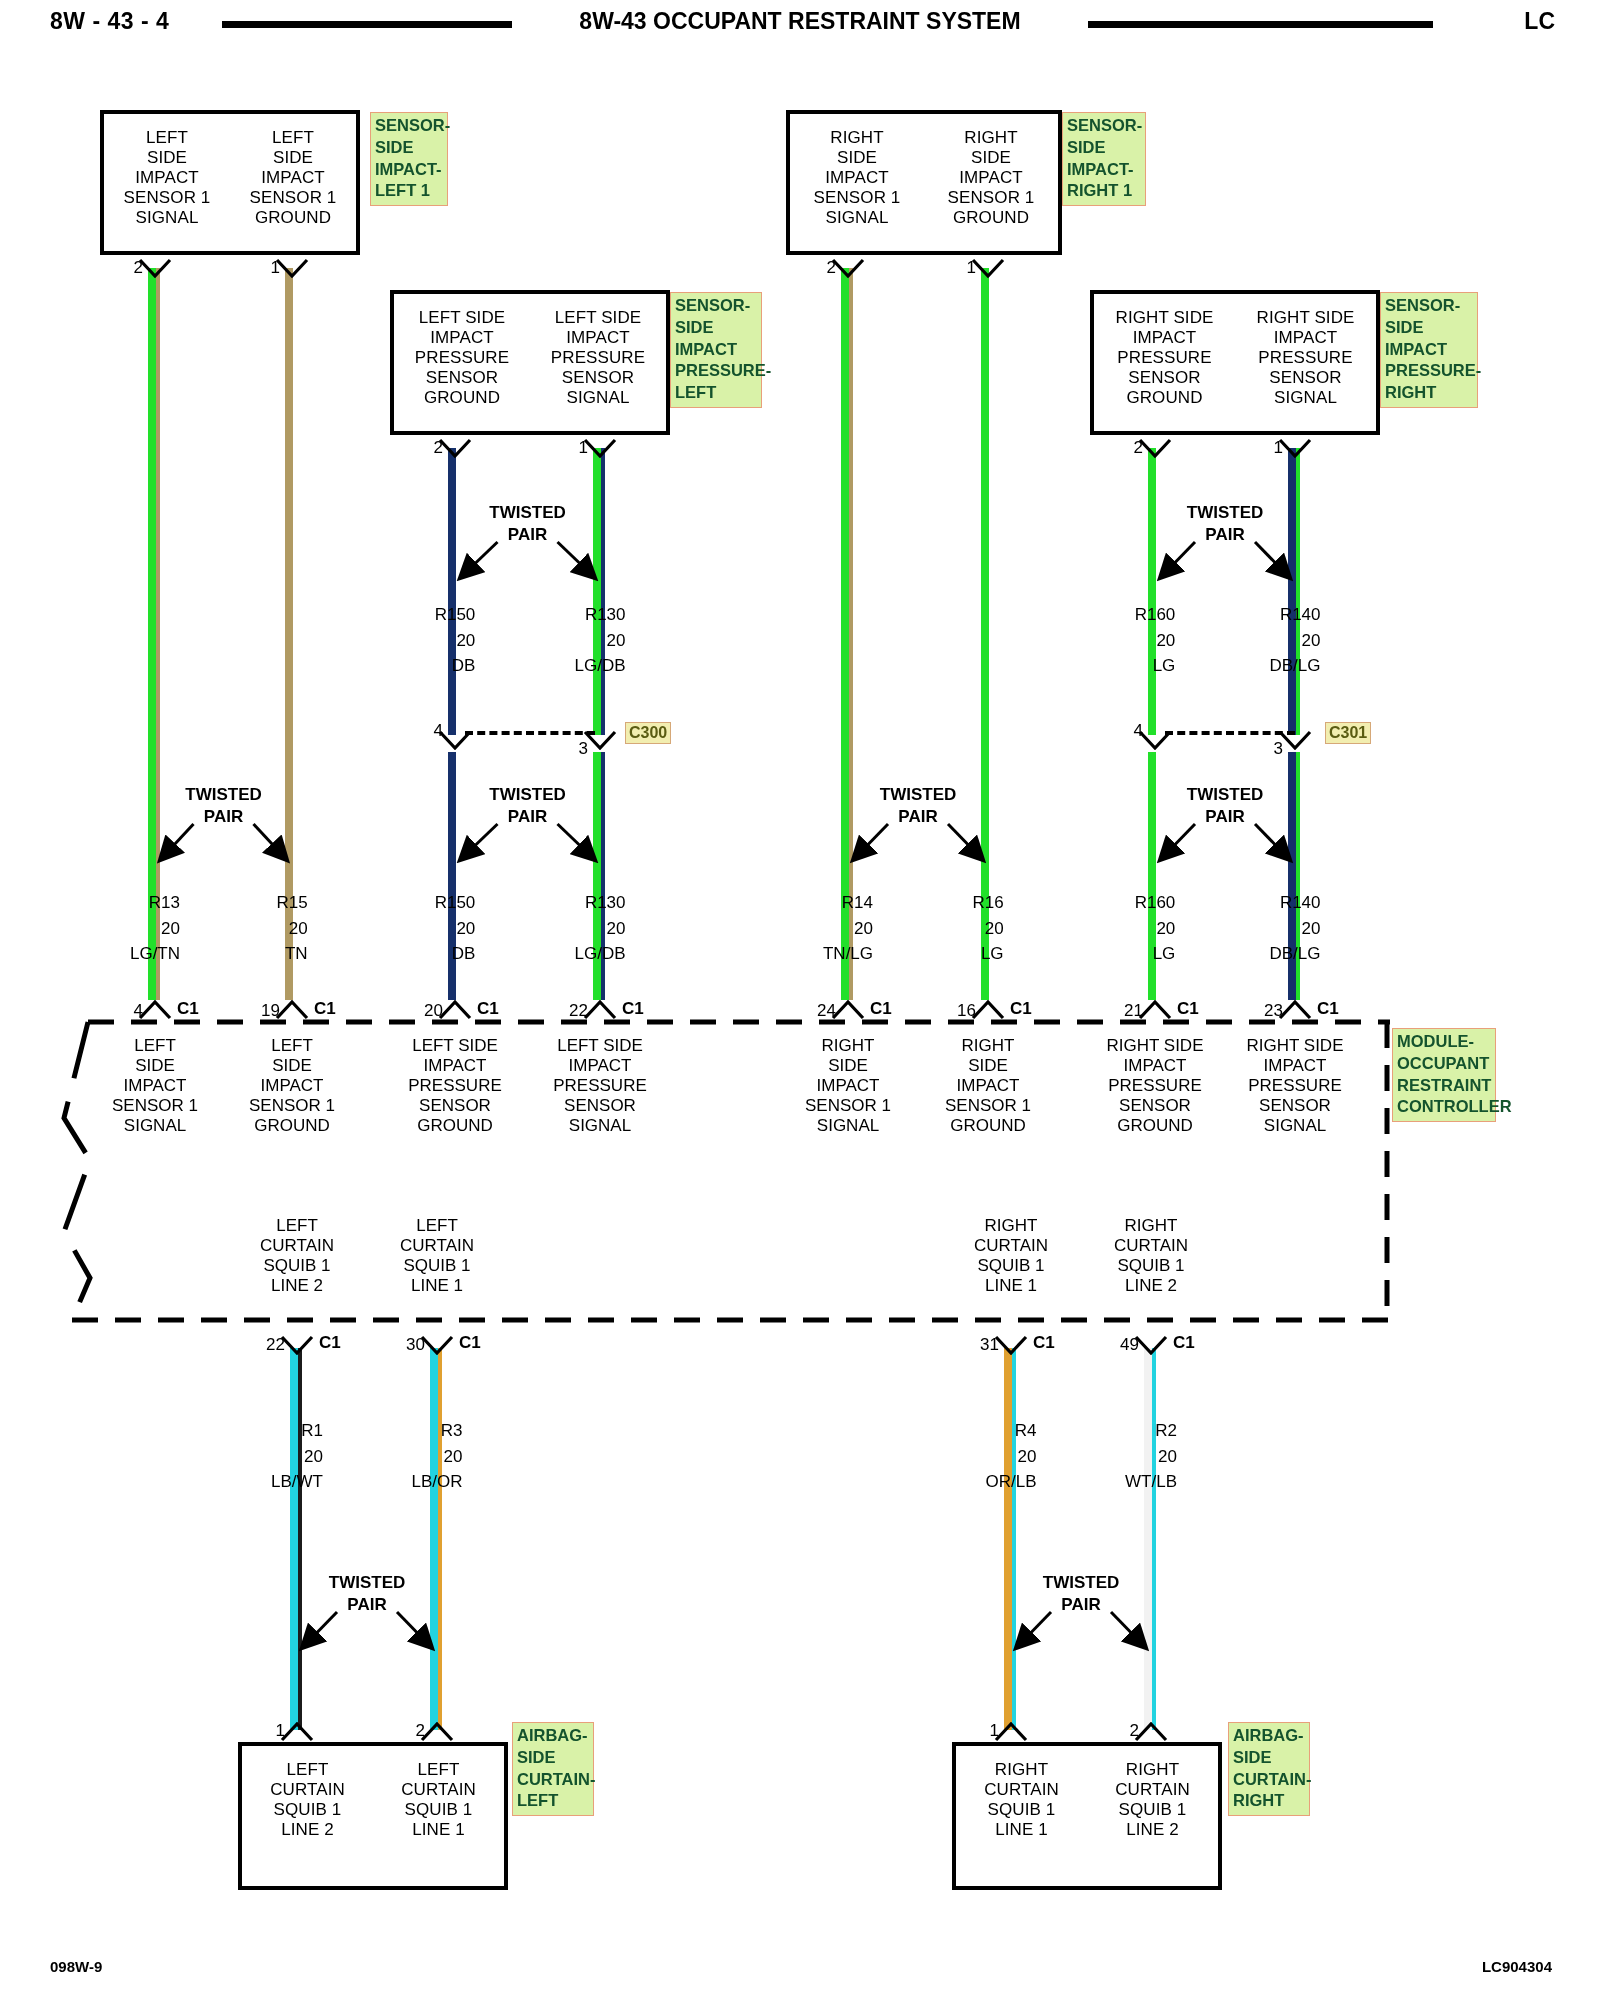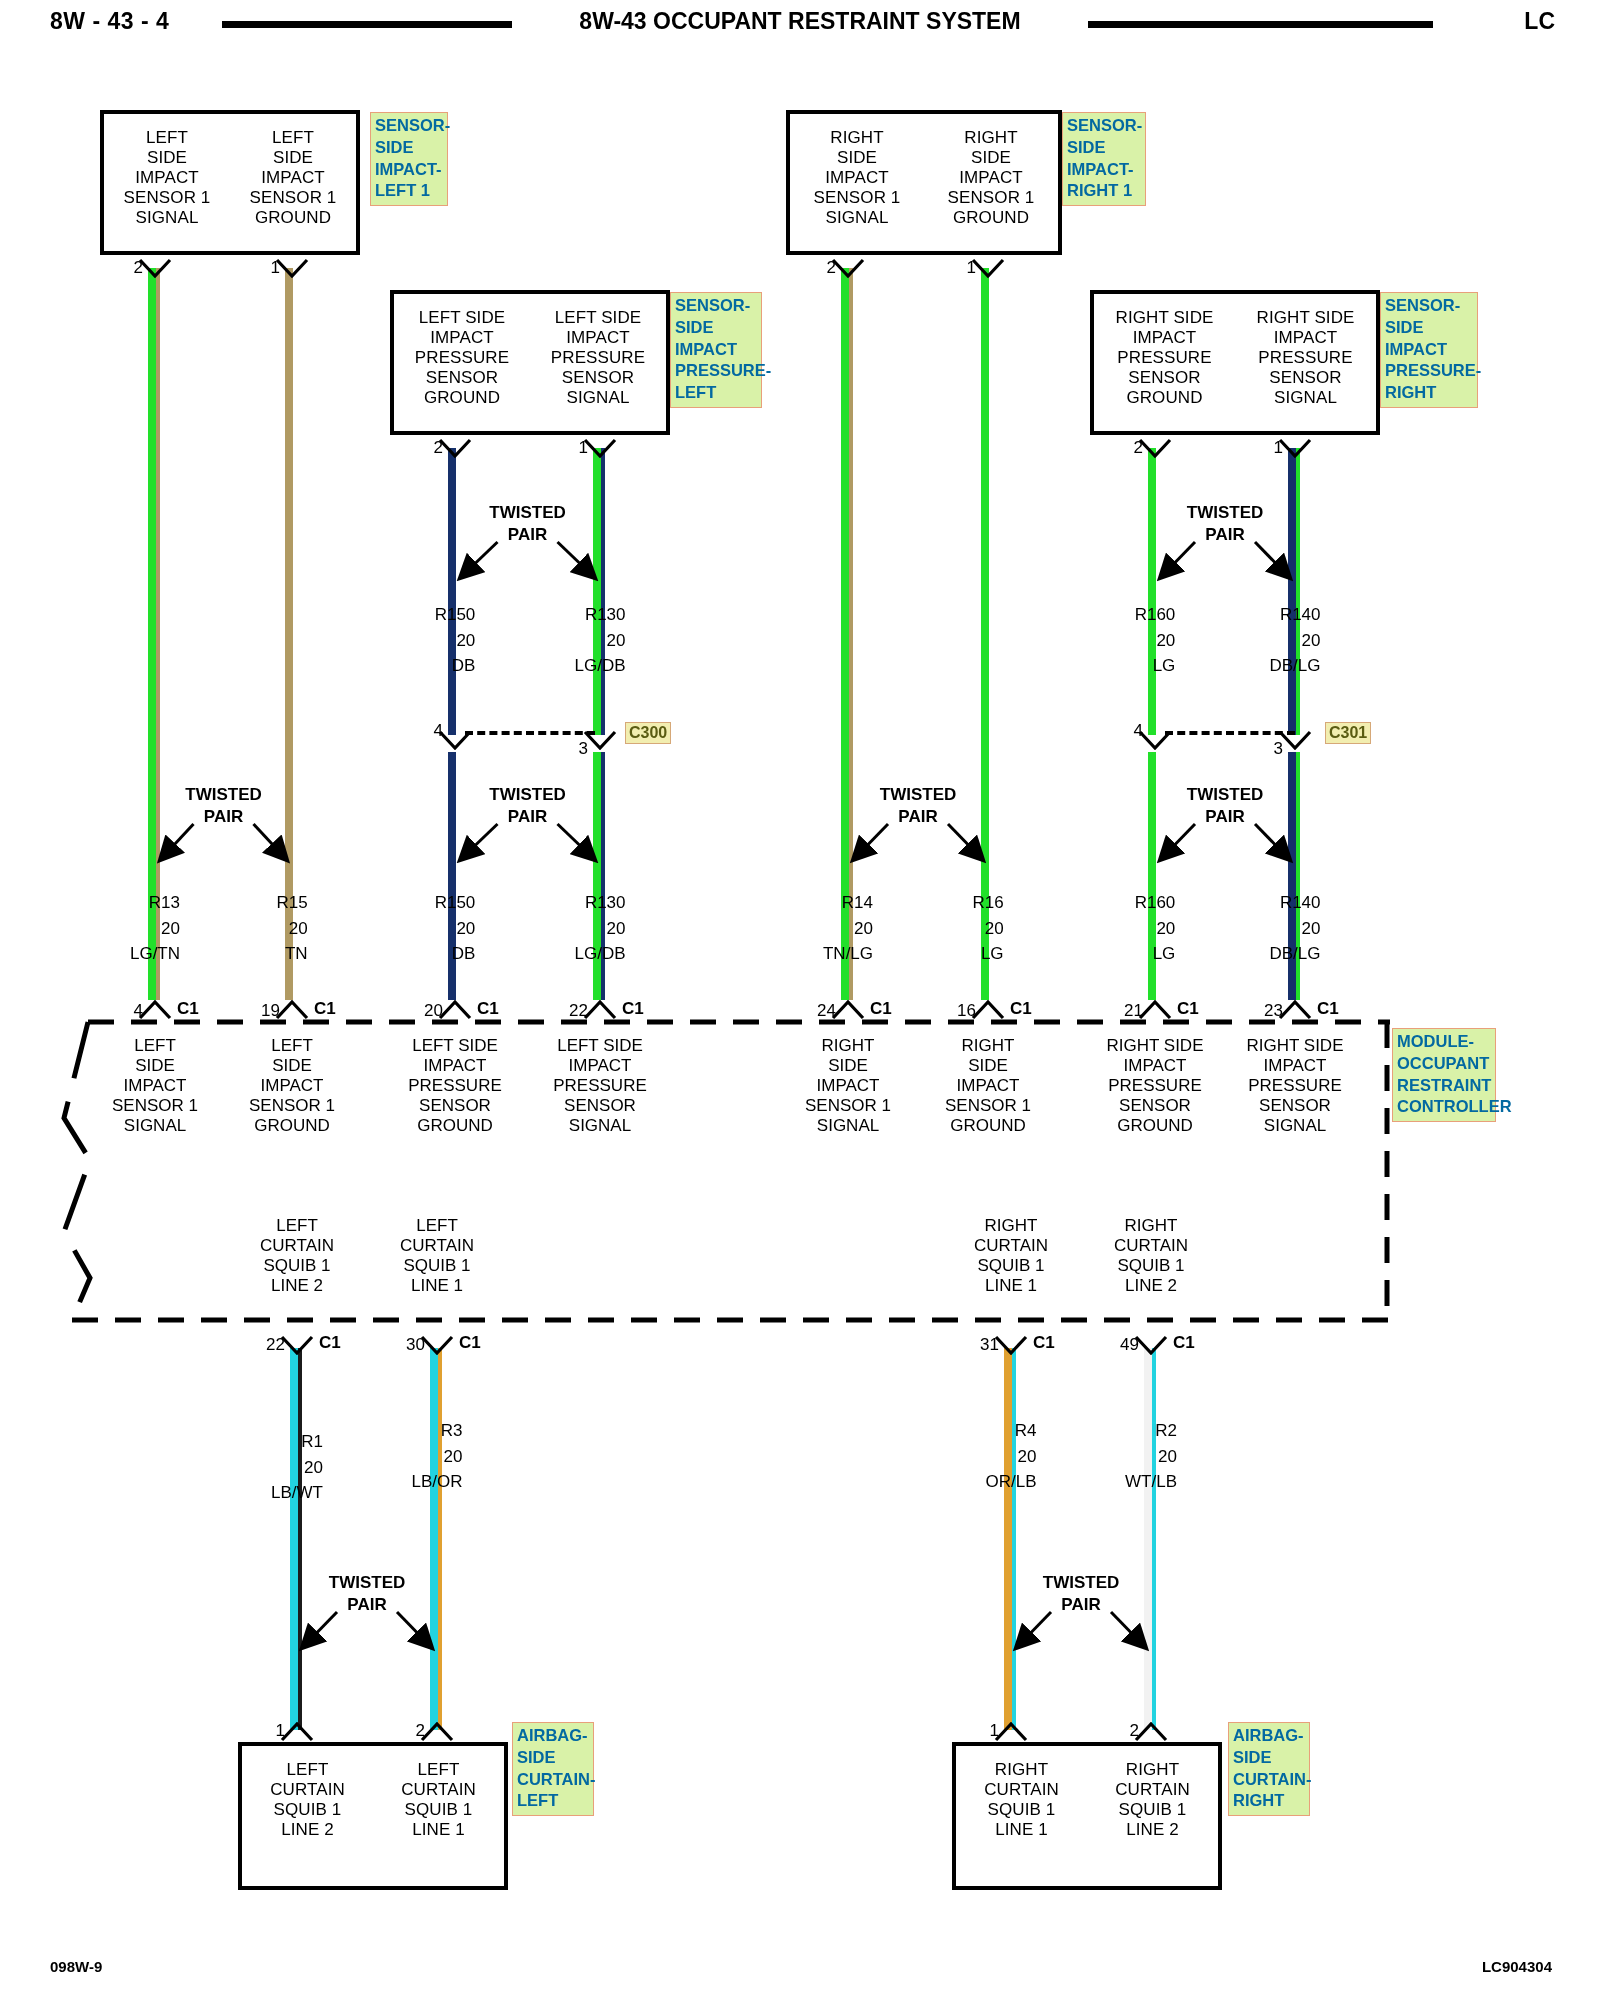--- a/index.html
+++ b/index.html
@@ -32,21 +32,21 @@
     justify-content:space-around; padding-top:14px;
   }
   .cbox .col {
     text-align:center; font-size:17px; line-height:1.17; letter-spacing:.1px;
     white-space:nowrap;
   }
 
   
   .glabel {
     position:absolute; background:#d9f2a8; border:1px solid #e8a07a;
-    color:#0369a1; font-weight:bold; font-size:16.5px; line-height:1.32;
+    color:#14532d; font-weight:bold; font-size:16.5px; line-height:1.32;
     padding:2px 4px 3px 4px; white-space:pre-line;
   }
 
   
   .ctag {
     position:absolute; background:#f2eeb0; border:1px solid #d6a878;
     color:#5a5c12; font-weight:bold; font-size:16px; padding:0 3px;
     line-height:1.25;
   }
 
@@ -555,21 +555,21 @@
       <div class="wspec" style="left: 1155px; top: 890px;">
         <div>R160</div>
         <div>20</div>
         <div>LG</div>
       </div>
       <div class="wspec" style="left: 1295px; top: 890px;">
         <div>R140</div>
         <div>20</div>
         <div>DB/LG</div>
       </div>
-      <div class="wspec" style="left: 297px; top: 1418px; margin-top: 11px;">
+      <div class="wspec" style="left: 297px; top: 1418px;">
         <div>R1</div>
         <div>20</div>
         <div>LB/WT</div>
       </div>
       <div class="wspec" style="left: 437px; top: 1418px;">
         <div>R3</div>
         <div>20</div>
         <div>LB/OR</div>
       </div>
       <div class="wspec" style="left: 1011px; top: 1418px;">

